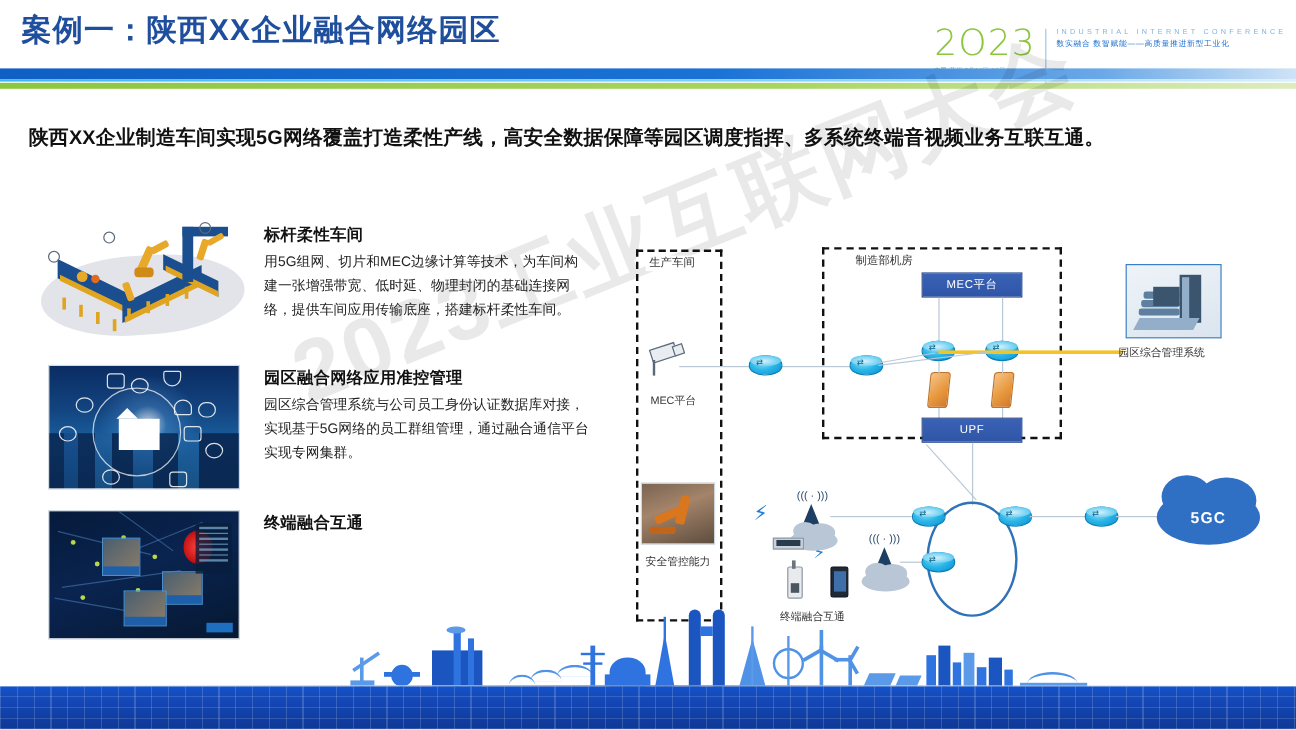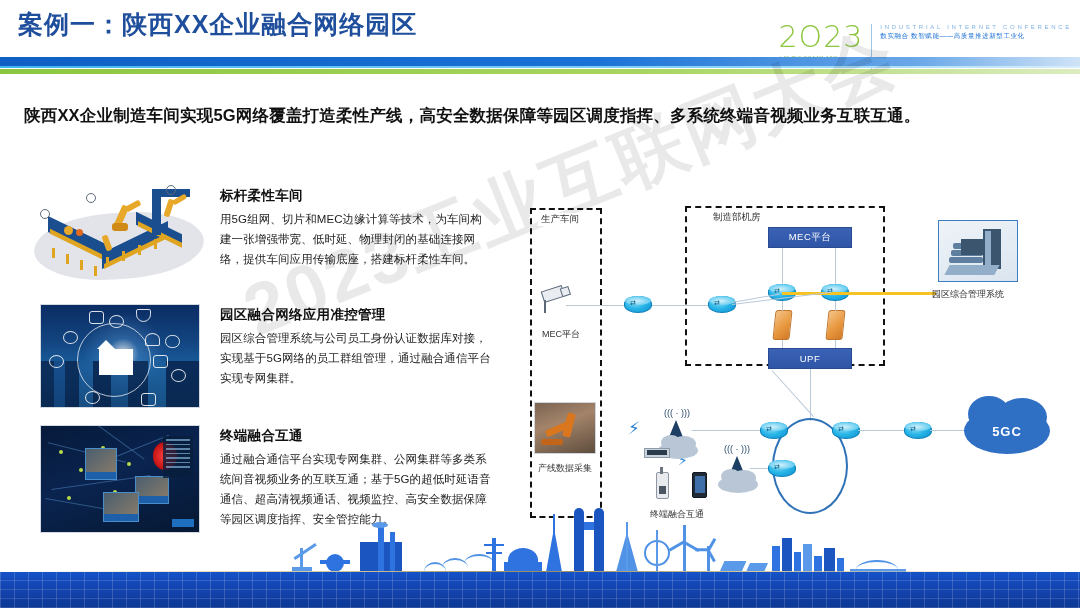--- a/index.html
+++ b/index.html
@@ -547,21 +547,20 @@
               <i></i>
               <i></i>
               <i></i>
               <i></i>
             </div>
           <div class="t3-btn"></div>
         </div>
       </div>
       <div class="feature-body">
         <div class="feature-title">终端融合互通</div>
-        <div class="feature-desc">通过融合通信平台实现专网集群、公网集群等多类系统间音视频业务的互联互通；基于5G的超低时延语音通信、超高清视频通话、视频监控、高安全数据保障等园区调度指挥、安全管控能力。</div>
       </div>
     </div>
   </div>
 
   <div class="diagram">
 
     <div class="zone" style="left:10px; top:28px; width:72px; height:310px;"></div>
     <div class="zone-label" style="left:18px; top:33px;">生产车间</div>
 
     <div class="zone" style="left:165px; top:26px; width:200px; height:160px;"></div>
@@ -569,21 +568,21 @@
 
     <div class="cam" style="left:22px; top:108px;"></div>
     <div class="cam-stand" style="left:24px; top:120px;"></div>
     <div class="node-label" style="left:22px; top:148px;">MEC平台</div>
 
     <div class="line-img" style="left:14px; top:222px;">
       <div class="li-arm" style="left:10px;top:22px;width:28px;height:7px;transform:rotate(-24deg);"></div>
       <div class="li-arm" style="left:30px;top:10px;width:8px;height:24px;transform:rotate(14deg);"></div>
       <div class="li-arm" style="left:6px;top:36px;width:22px;height:6px;background:#c2641a;"></div>
     </div>
-    <div class="node-label" style="left:10px; top:282px; width:70px;">产线数据采集</div>
+    <div class="node-label" style="left:10px; top:282px; width:70px;">安全管控能力</div>
 
     <div class="link" style="left:46px; top:125px; width:152px;"></div>
 
     <div class="router" style="left:104px; top:116px;">
       <div class="body"></div>
         <div class="top"></div>
         <div class="arrows">⇄</div>
     </div>
 
     <div class="router" style="left:188px; top:116px;">

